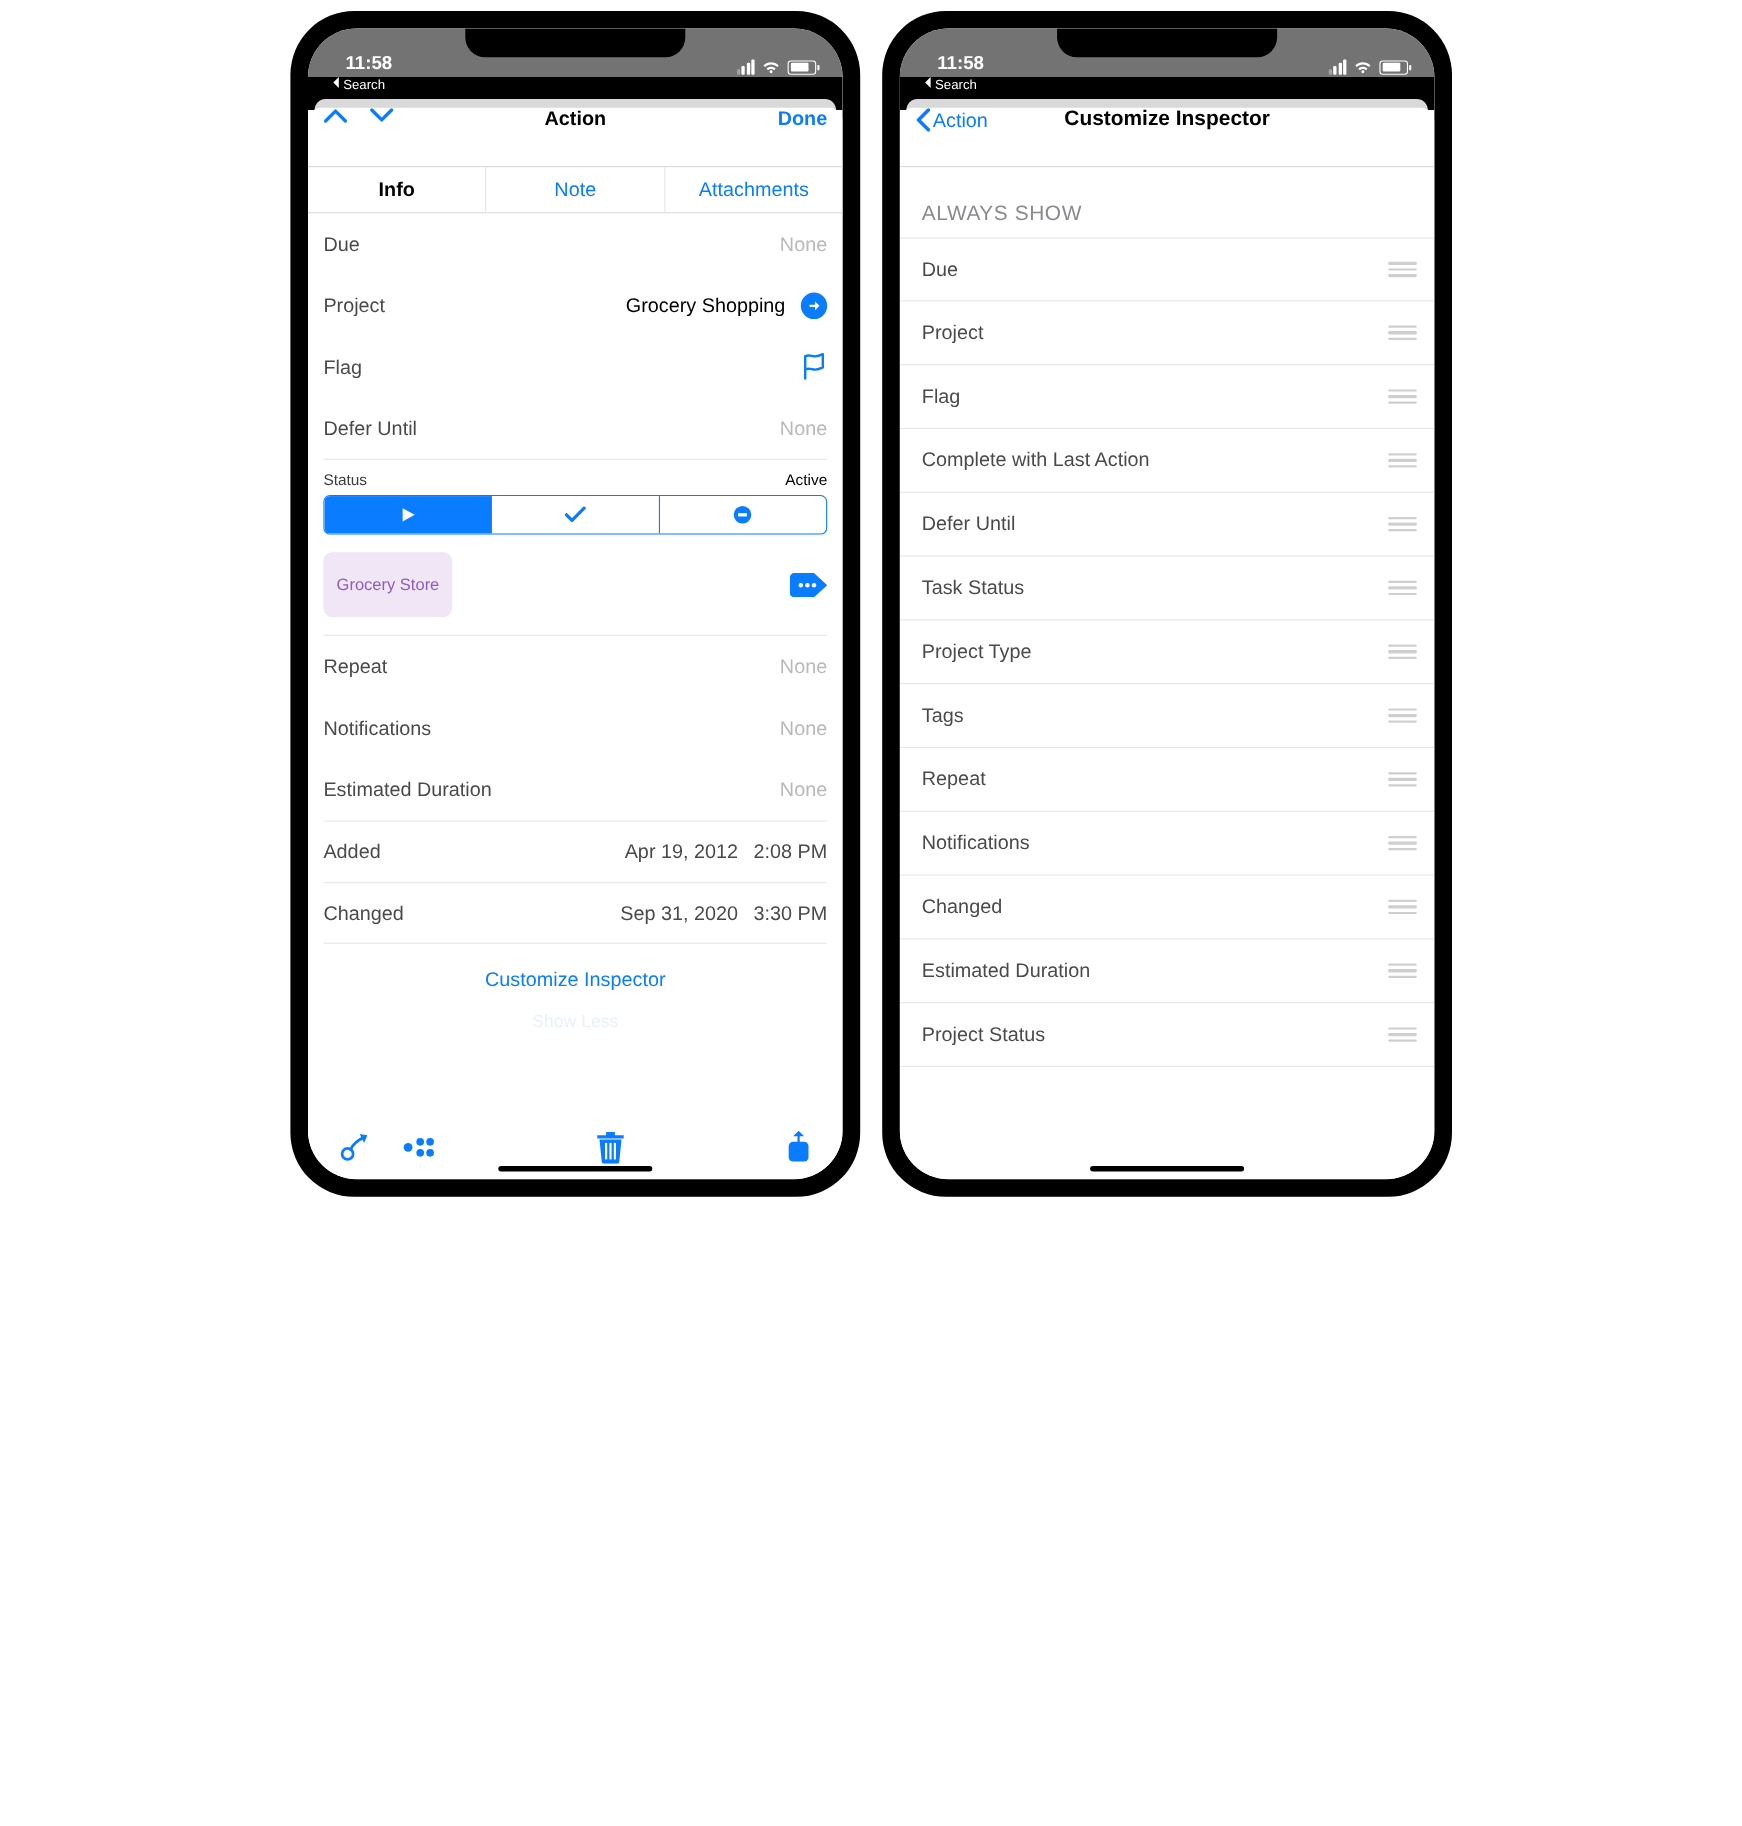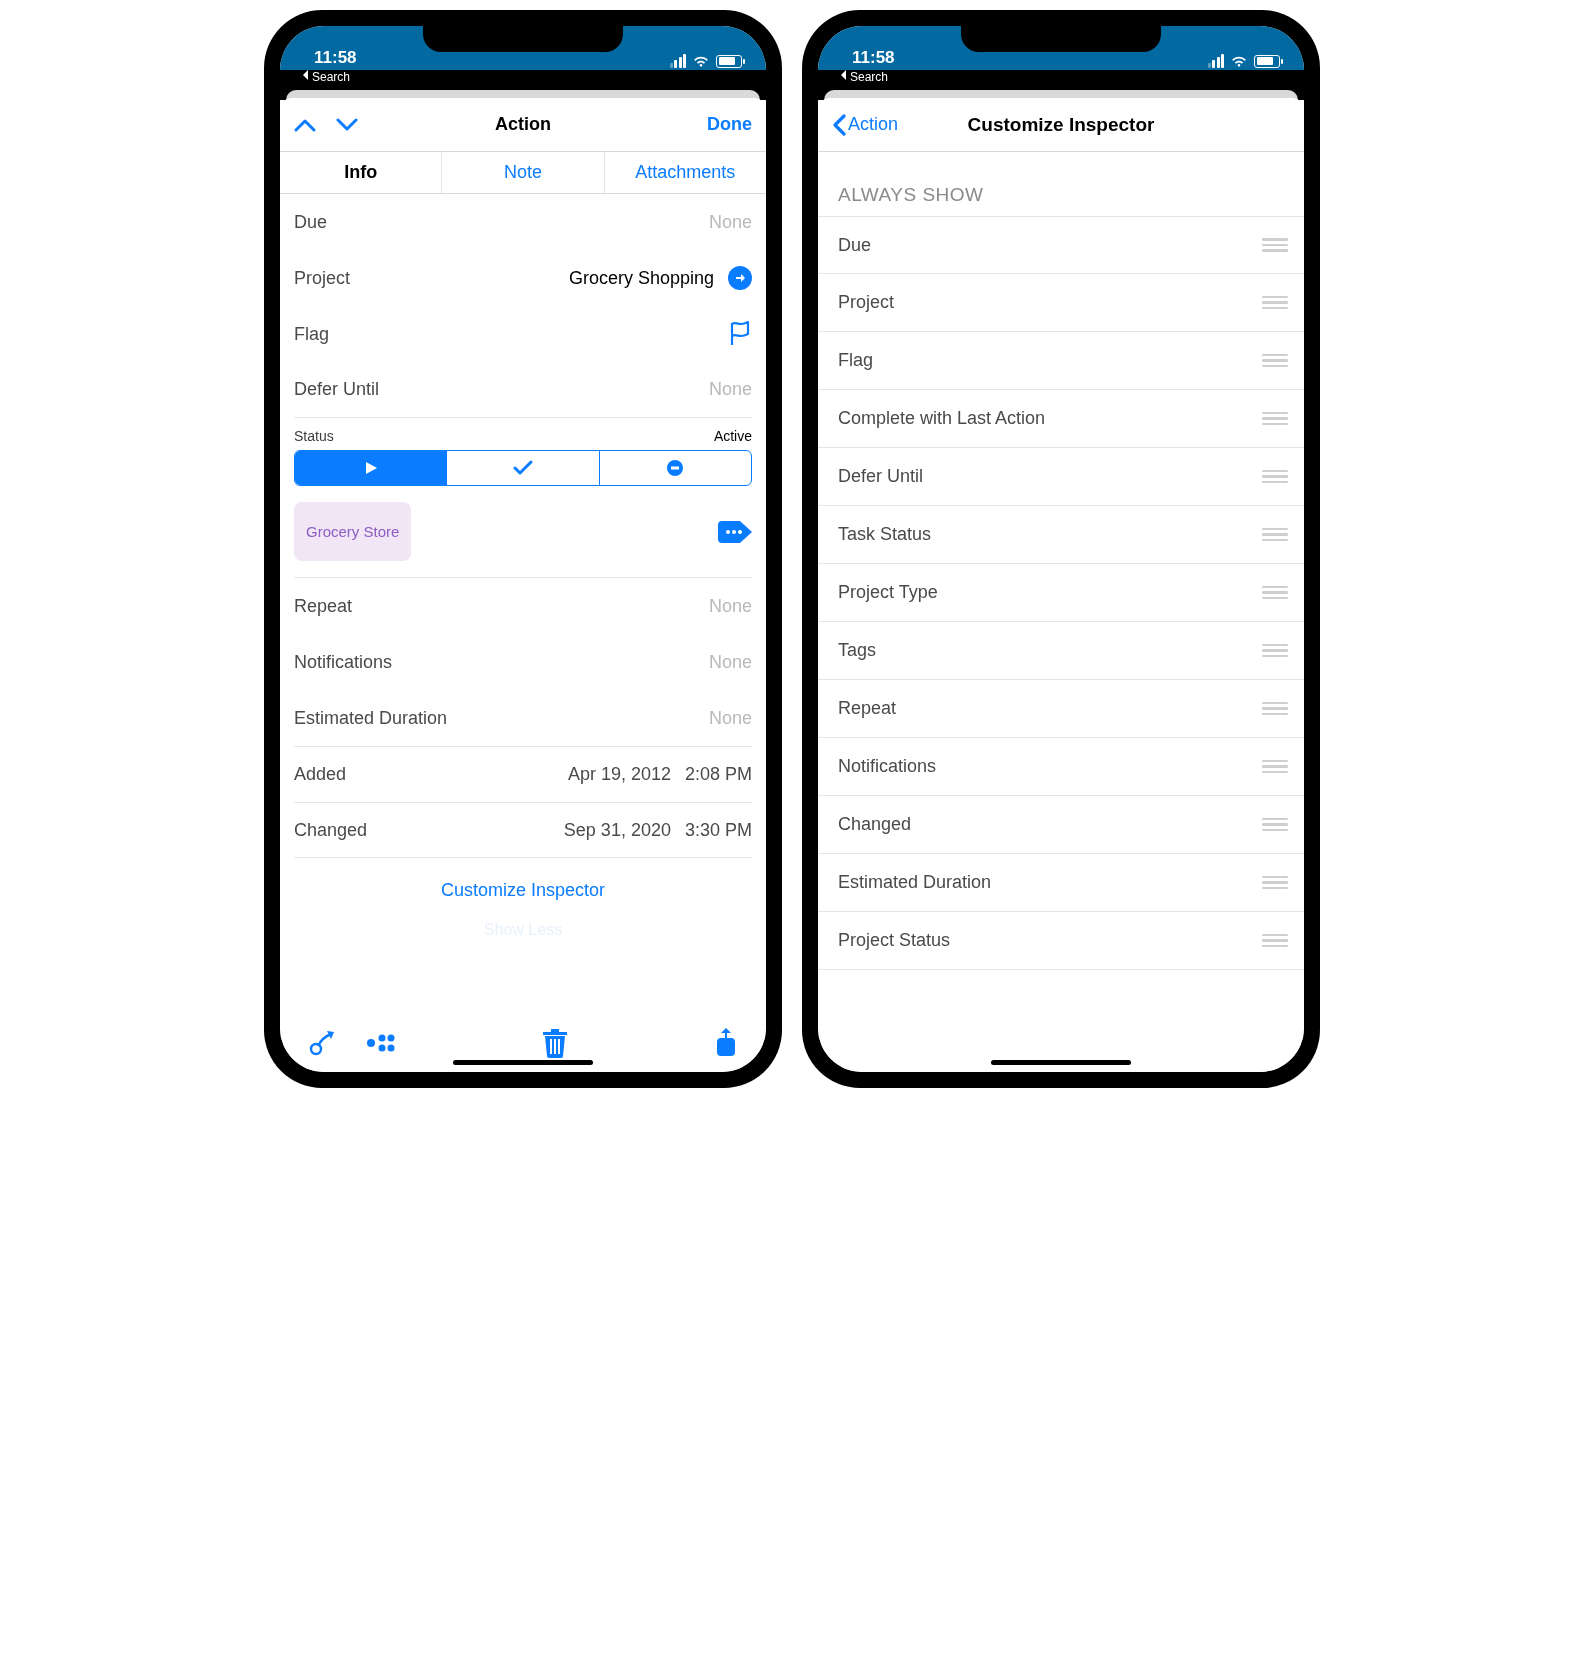--- a/index.html
+++ b/index.html
@@ -49,21 +49,21 @@
     background: #000; border-radius: 3px;
     z-index: 60;
   }
   .statusbar {
     height: 44px;
     display: flex; align-items: flex-end; justify-content: space-between;
     padding: 0 24px 2px 34px;
     color: #000;
     font-weight: 600;
     font-size: 17px;
-    background: #0369a1;
+    background: #737373;
     color: #fff;
   }
   .statusbar .time { font-size: 17px; font-weight: 600; }
   .statusbar .right { display: flex; gap: 6px; align-items: center; }
   .breadcrumb-back {
     height: 20px;
     background: #000;
     color: #fff;
     font-size: 12px;
     padding: 0 0 2px 22px;
@@ -85,21 +85,21 @@
     margin-top: -2px;
     display: flex;
     flex-direction: column;
     overflow: hidden;
   }
   
   .navbar {
     height: 54px;
     border-bottom: 1px solid #d9d9da;
     display: flex;
-    align-items: center;
+    align-items: flex-start;
     justify-content: space-between;
     padding: 0 14px;
     position: relative;
   }
   .navbar .title {
     position: absolute;
     left: 50%; transform: translateX(-50%);
     font-weight: 600;
     font-size: 18px;
     color: #000;

